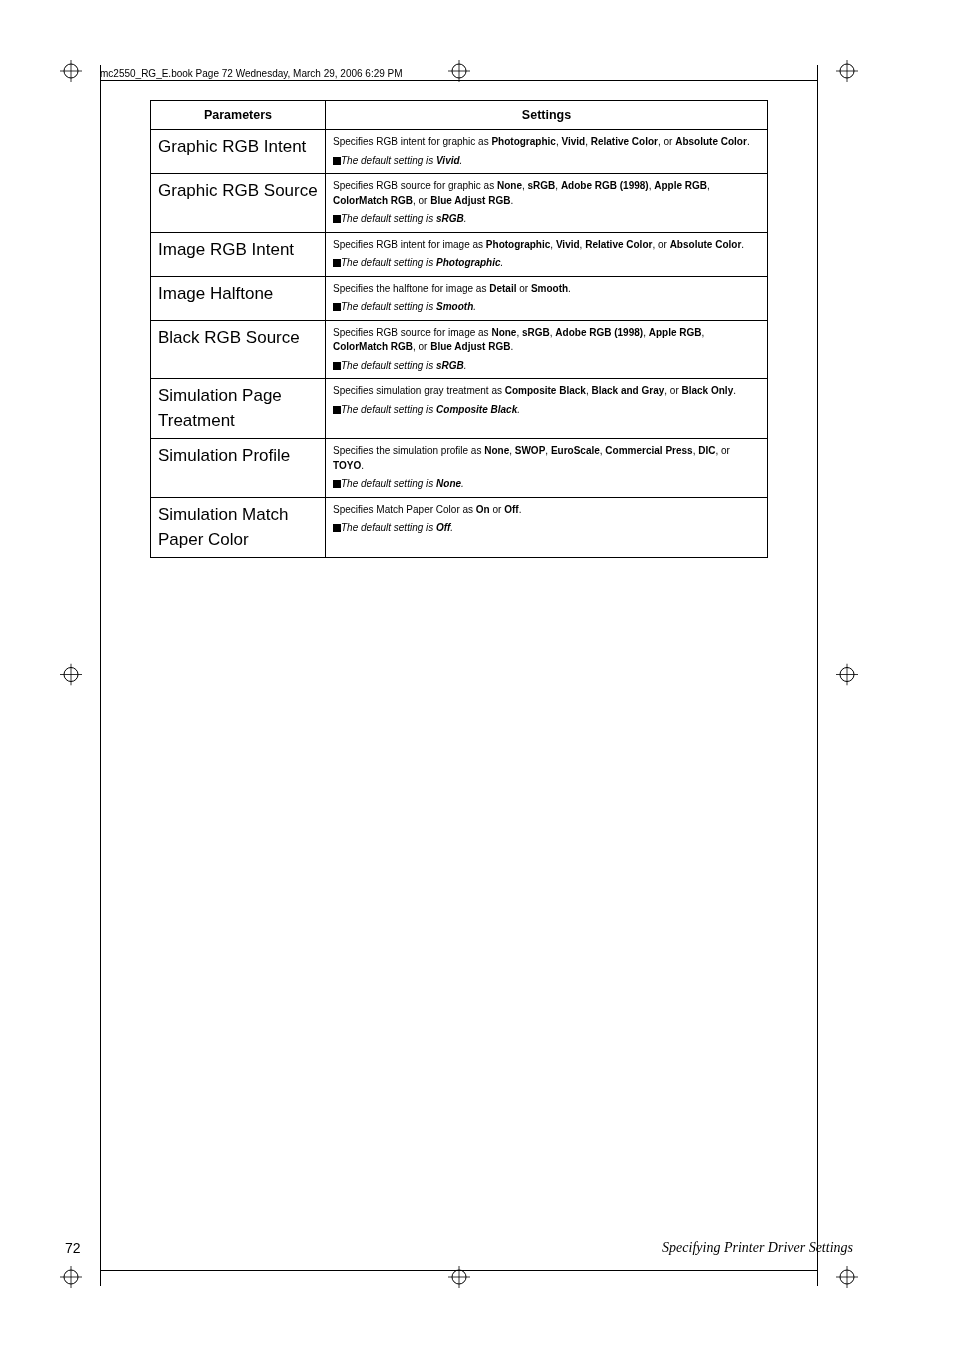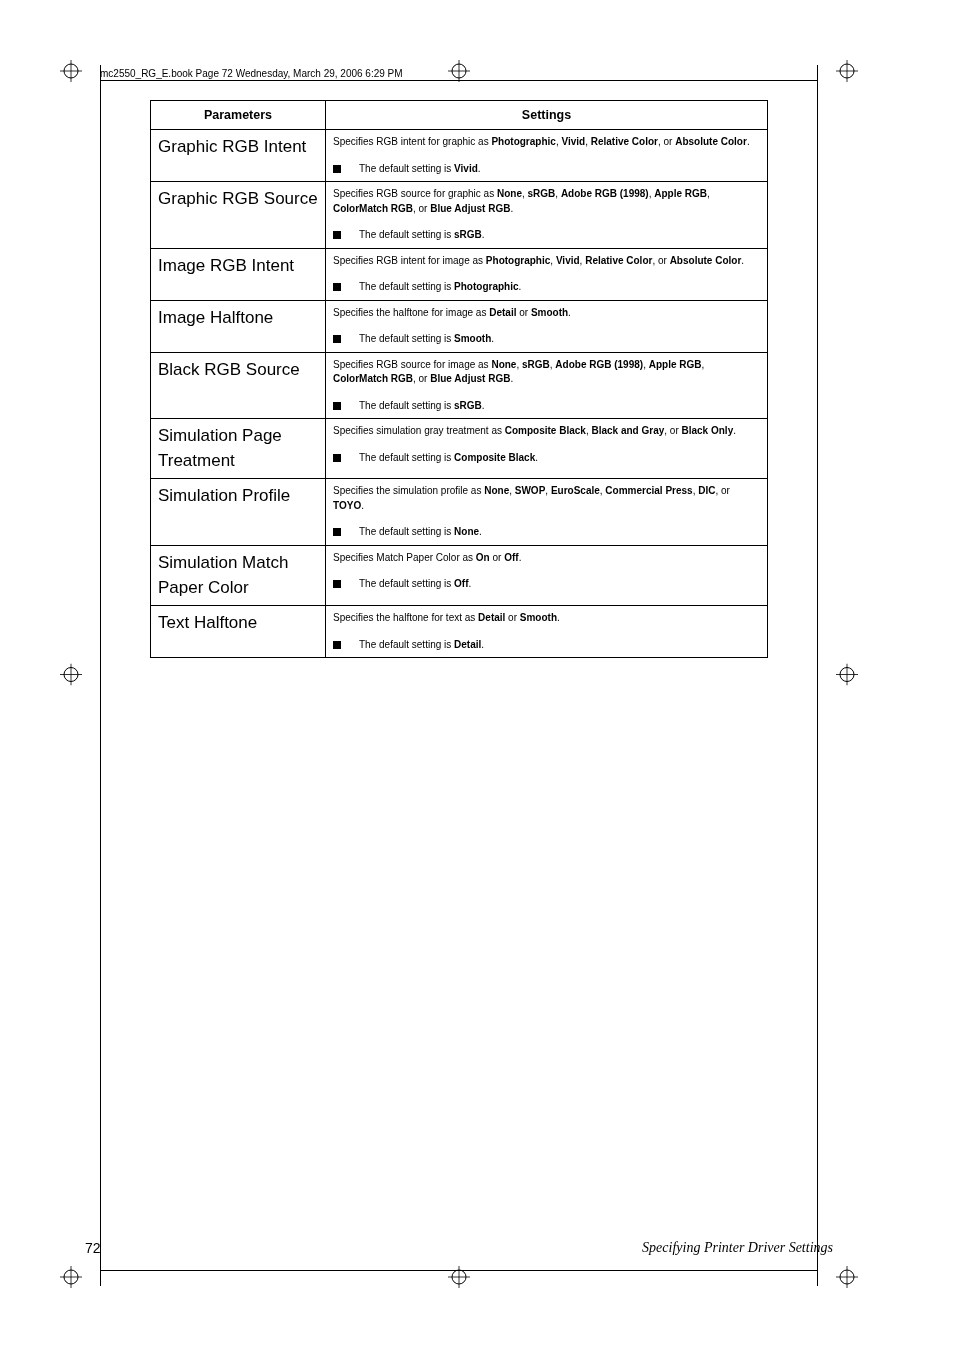--- a/index.html
+++ b/index.html
@@ -75,41 +75,42 @@
       font-size: 17px;
     }
 
     .data-table td:last-child {
       font-size: 10px;
     }
 
     .bullet-item {
       display: flex;
       align-items: flex-start;
-      gap: 18px;
-      margin-top: 12px;
+      gap: 0;
+      margin-top: 4px;
+      font-style: italic;
     }
 
     .bullet-square {
       width: 8px;
       height: 8px;
       background: #000;
       flex-shrink: 0;
       margin-top: 3px;
     }
 
     
     .footer-area {
       position: absolute;
       bottom: 95px;
       left: 0;
       right: 0;
       display: flex;
       align-items: center;
-      padding: 0 85px;
+      padding: 0 65px;
     }
 
     .footer-page-num {
       font-size: 14px;
       font-weight: normal;
       font-style: normal;
     }
 
     .footer-title {
       font-size: 14px;
@@ -334,30 +335,20 @@
           <td>Simulation Match Paper Color</td>
           <td>
             Specifies Match Paper Color as <strong>On</strong> or <strong>Off</strong>.
             <div class="bullet-item">
               <div class="bullet-square"></div>
               <span>The default setting is <strong>Off</strong>.</span>
             </div>
           </td>
         </tr>
 
-        <tr>
-          <td>Text Halftone</td>
-          <td>
-            Specifies the halftone for text as <strong>Detail</strong> or <strong>Smooth</strong>.
-            <div class="bullet-item">
-              <div class="bullet-square"></div>
-              <span>The default setting is <strong>Detail</strong>.</span>
-            </div>
-          </td>
-        </tr>
       </tbody>
     </table>
   </div>
 
   <div class="footer-area">
     <span class="footer-page-num">72</span>
     <span class="footer-title">Specifying Printer Driver Settings</span>
   </div>
 
 </div>

